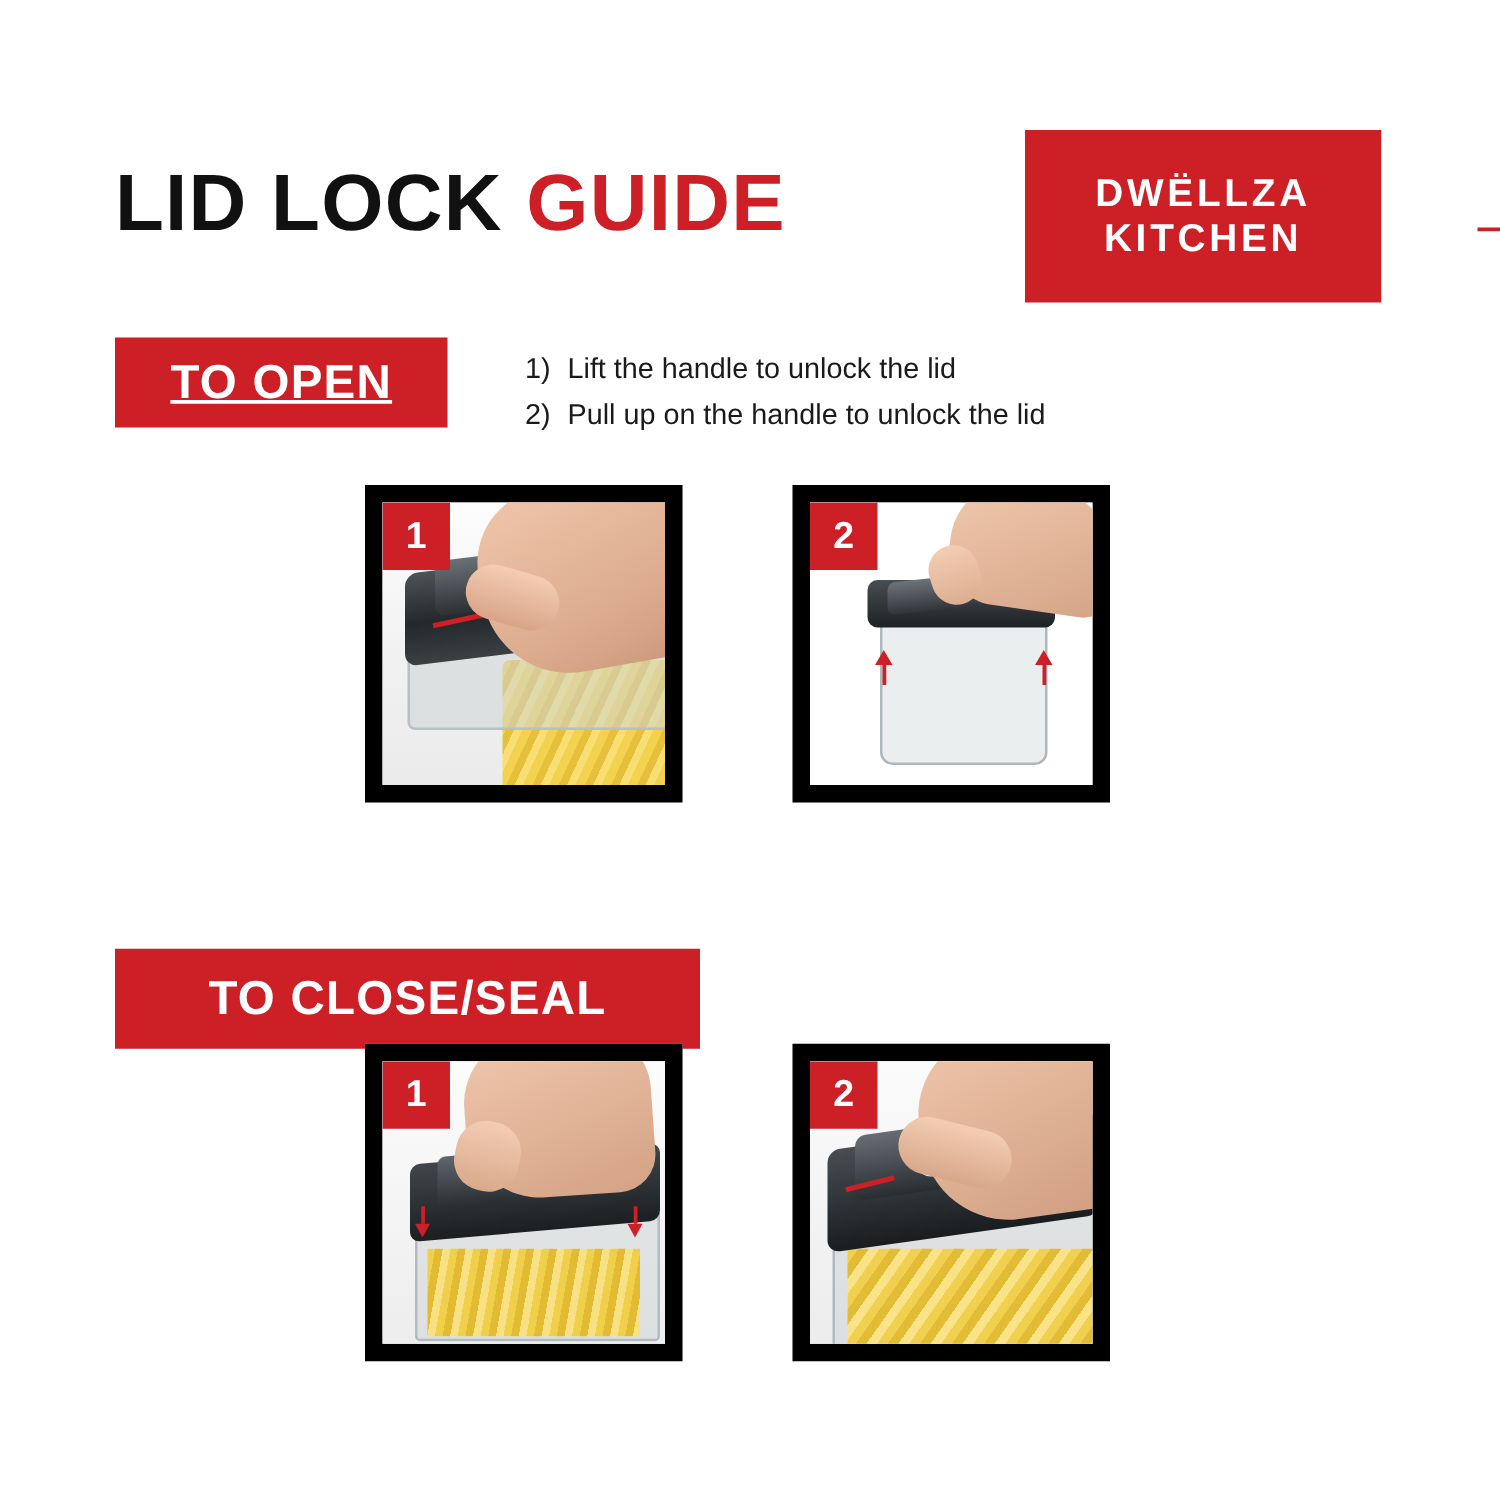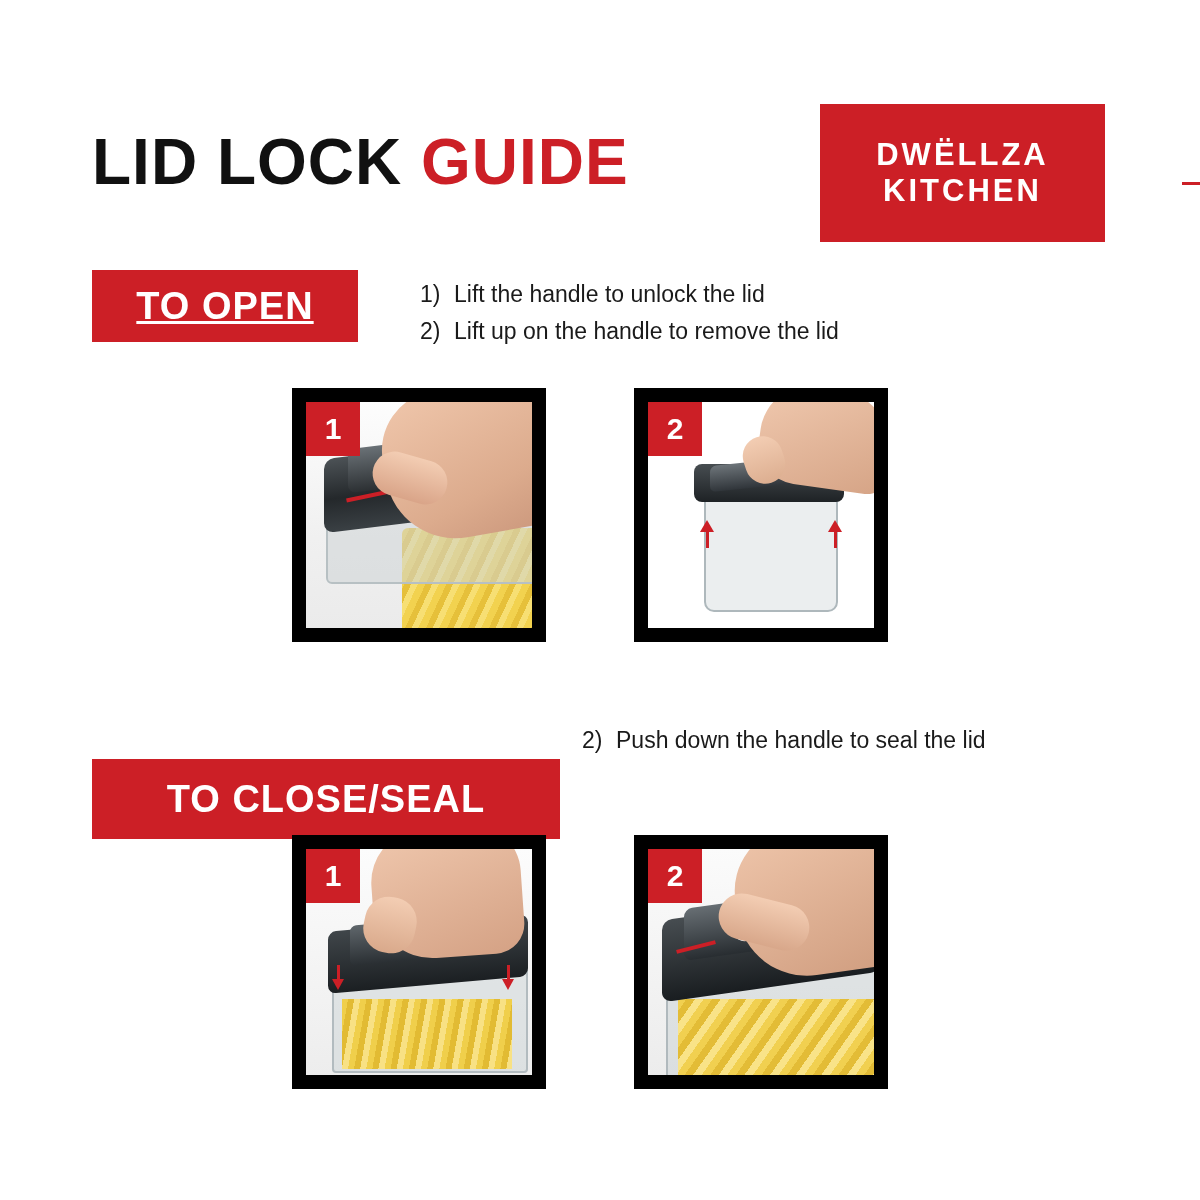--- a/index.html
+++ b/index.html
@@ -317,21 +317,21 @@
 
 <div class="section-bar" id="bar-open">
   <span>TO OPEN</span>
 </div>
 
 <div class="steps" id="steps-open">
   <div>
     <span class="num">1)</span><span>Lift the handle to unlock the lid</span>
   </div>
   <div>
-    <span class="num">2)</span><span>Lift up on the handle to remove the lid</span>
+    <span class="num">2)</span><span>Pull up on the handle to unlock the lid</span>
   </div>
 </div>
 
 <div class="panel" id="panel-open-1">
   <div class="photo">
     <div class="shape p1-bg"></div>
     <div class="shape p1-pasta"></div>
     <div class="shape p1-container"></div>
     <div class="shape p1-lid"></div>
     <div class="shape p1-lid-top"></div>
@@ -362,23 +362,20 @@
     </div>
   </div>
   <div class="panel-badge">2</div>
 </div>
 
 <div class="section-bar" id="bar-close">
   <span>TO CLOSE/SEAL</span>
 </div>
 
 <div class="steps" id="steps-close">
-  <div>
-    <span class="num">2)</span><span>Push down the handle to seal the lid</span>
-  </div>
 </div>
 
 <div class="panel" id="panel-close-1">
   <div class="photo">
     <div class="shape p3-bg"></div>
     <div class="shape p3-container"></div>
     <div class="shape p3-pasta"></div>
     <div class="shape p3-lid"></div>
     <div class="shape p3-lid-top"></div>
     <div class="shape p3-handle"></div>

